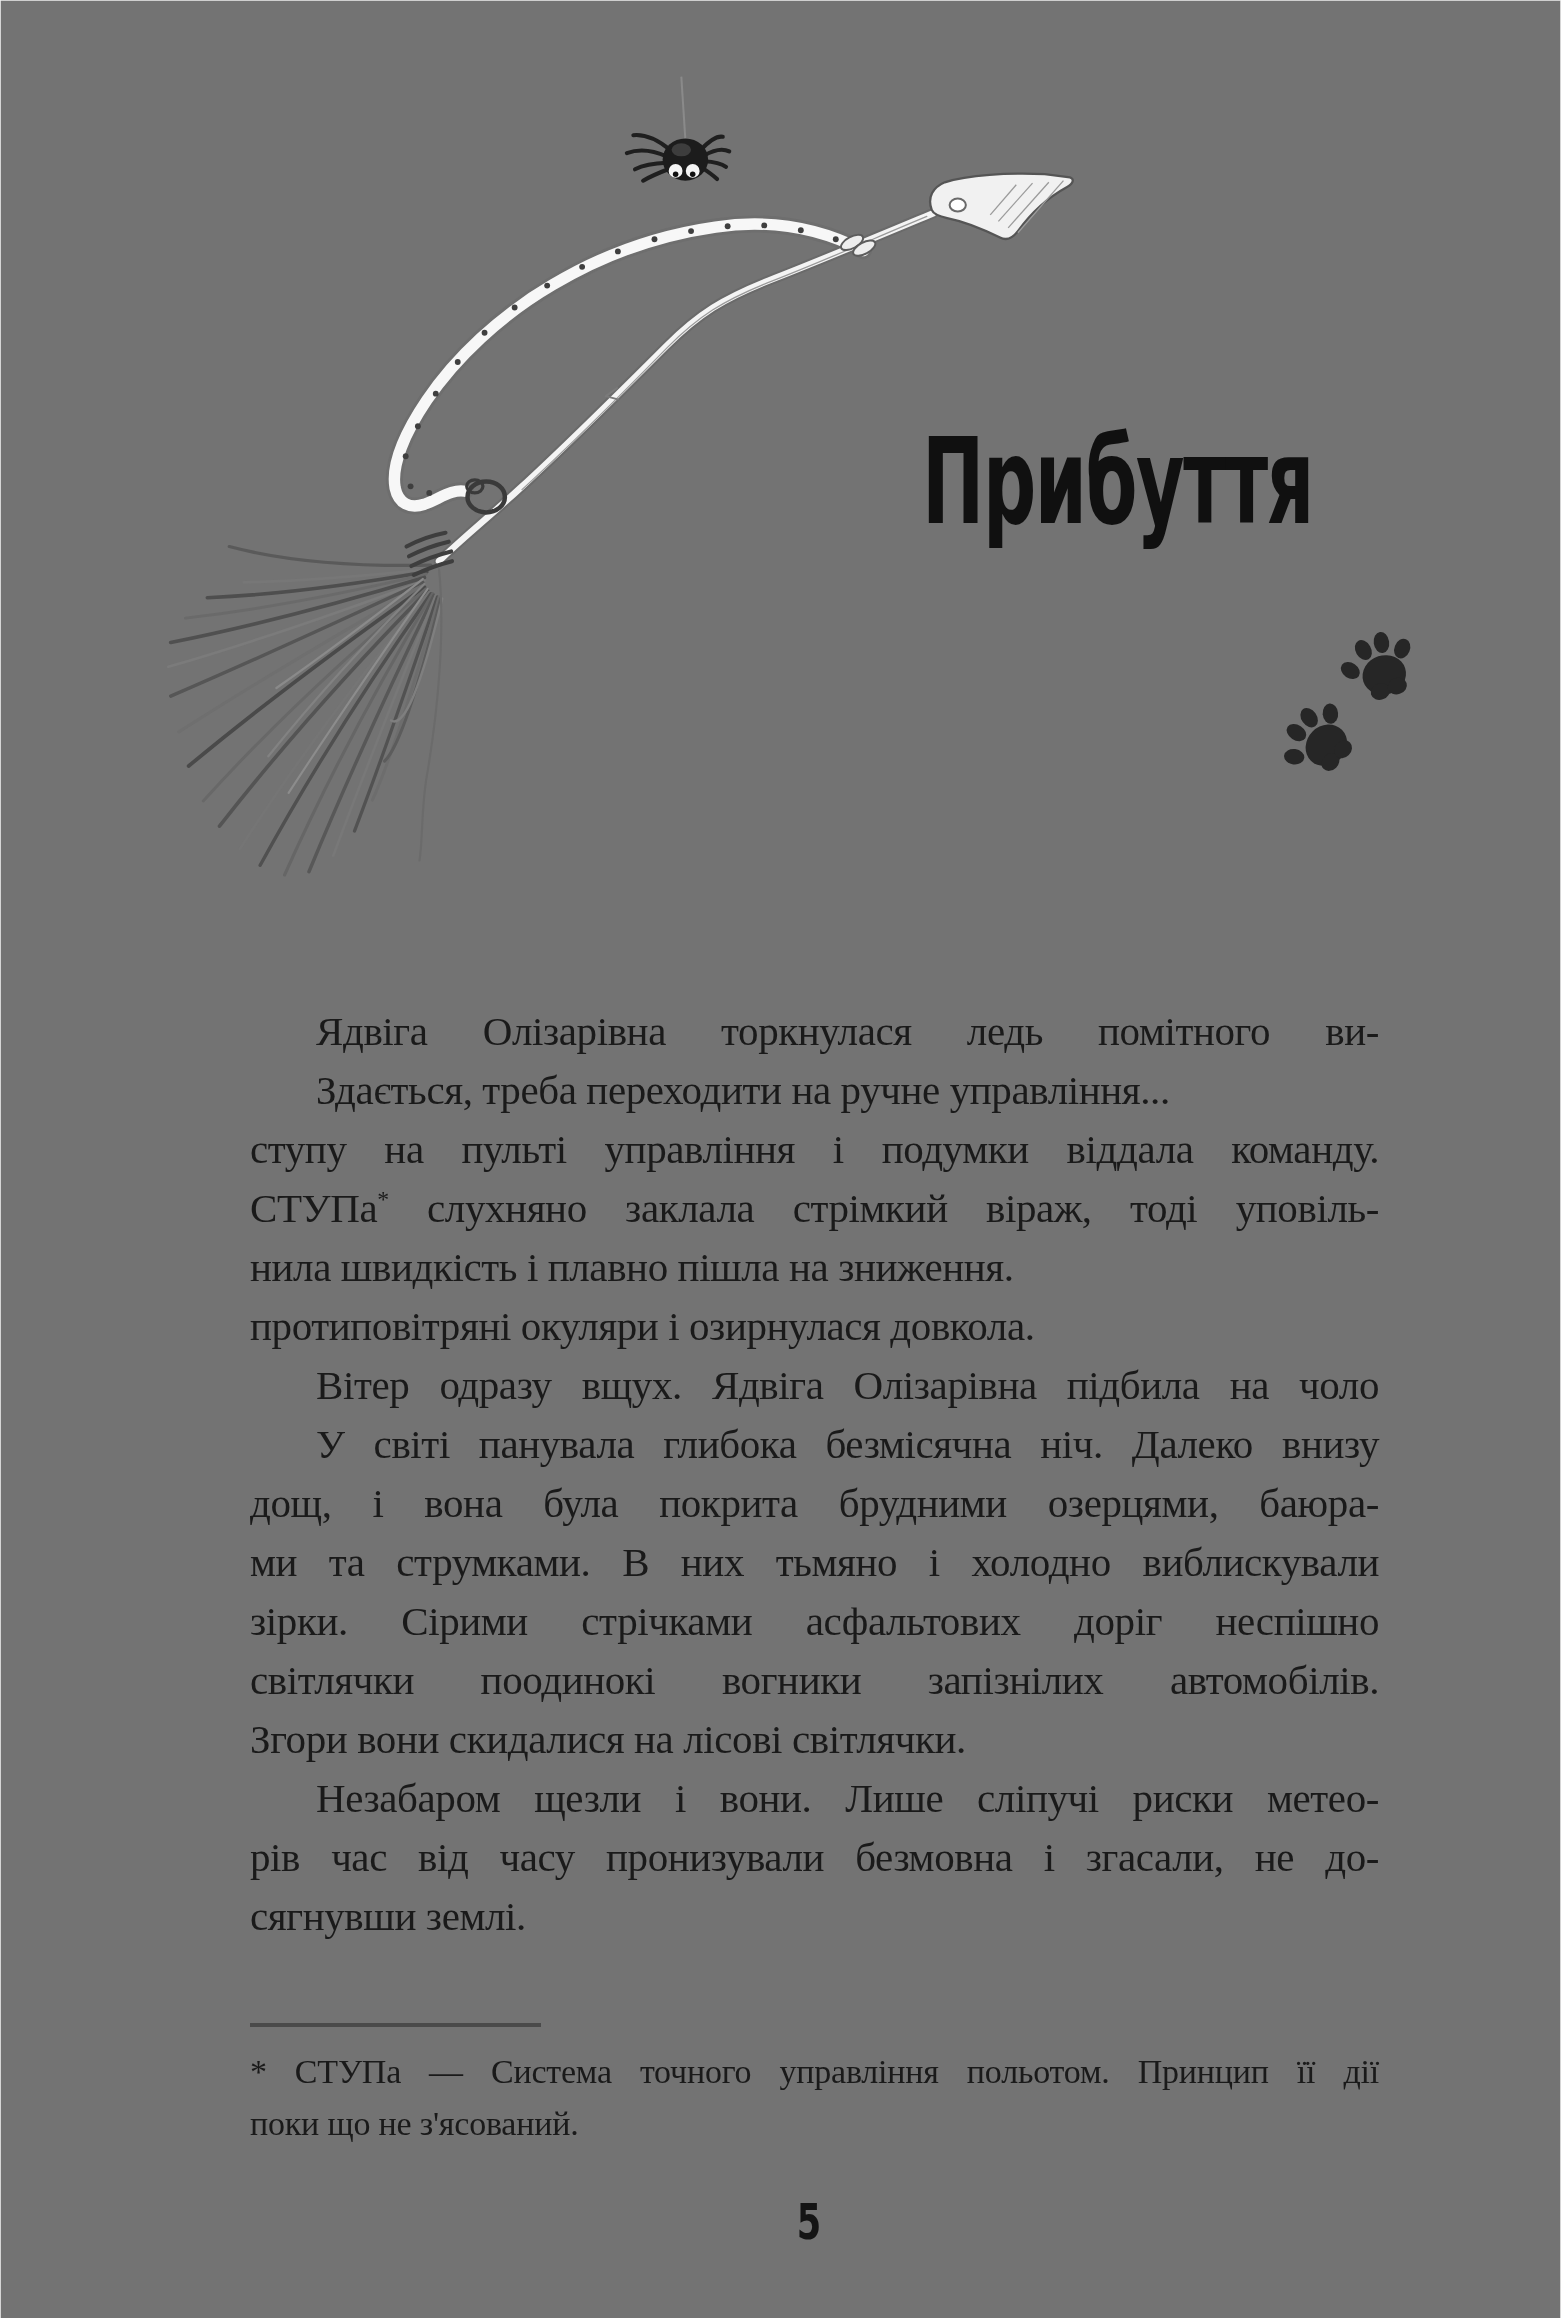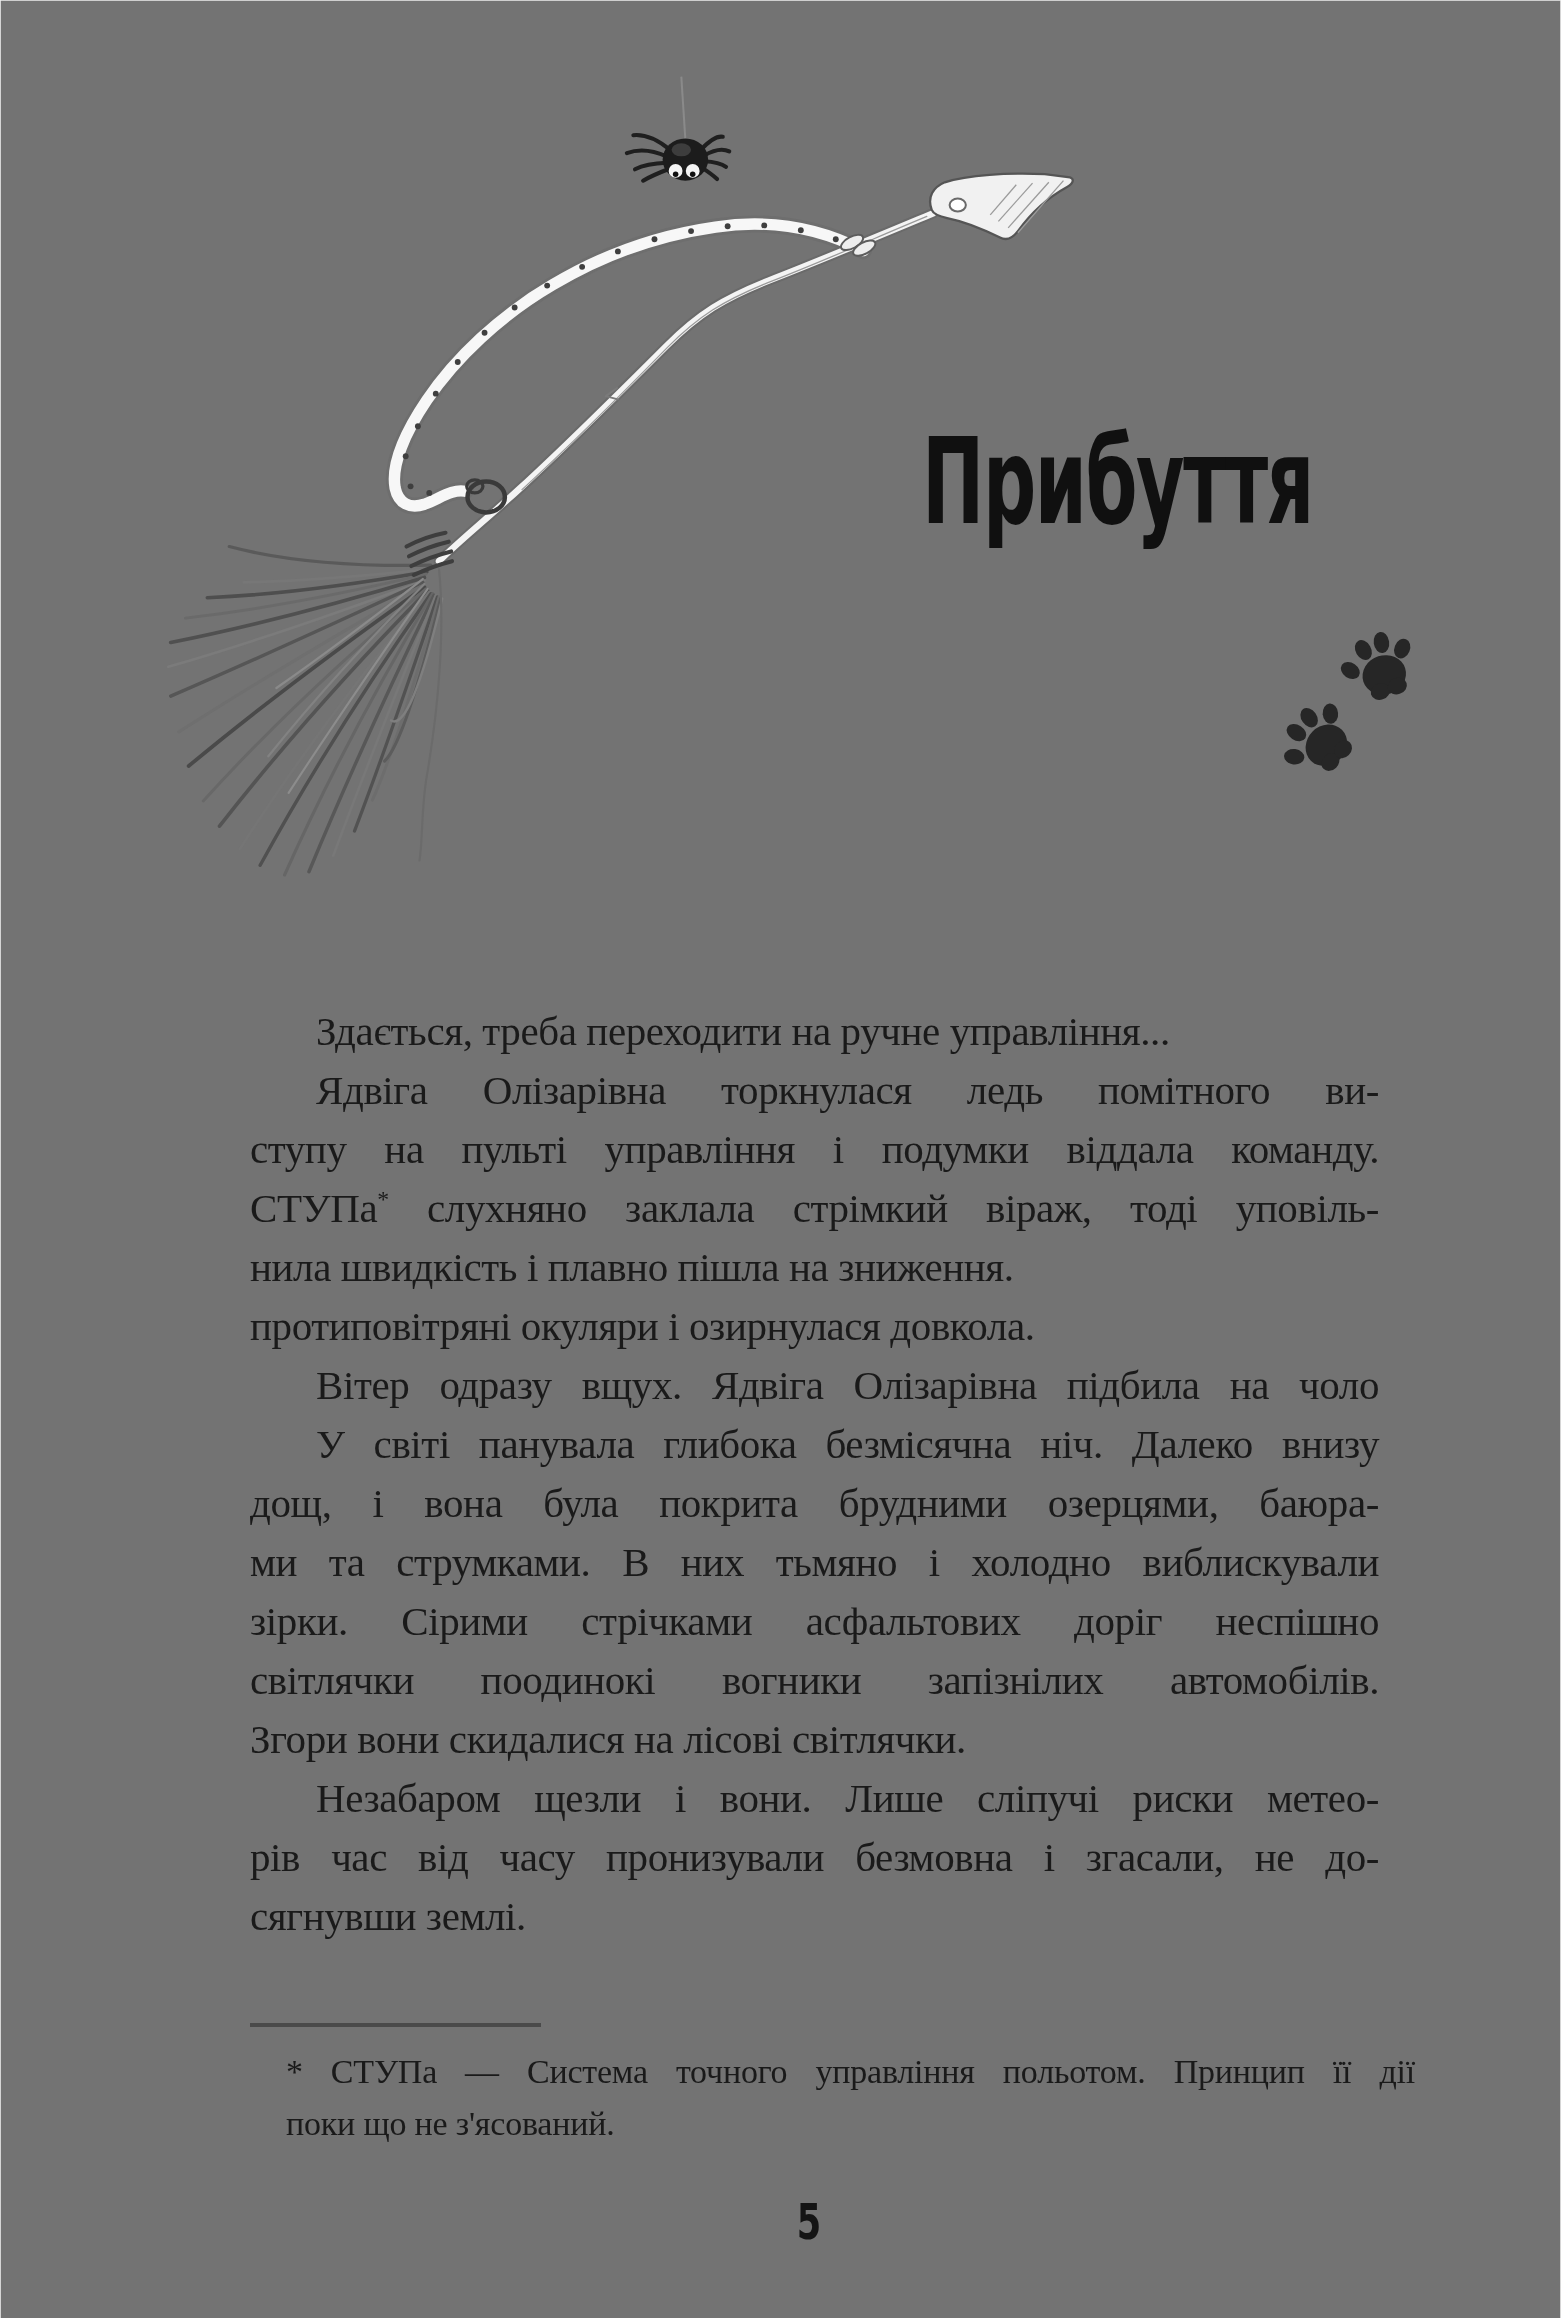--- a/index.html
+++ b/index.html
@@ -24,21 +24,21 @@
     font-size:41px; line-height:59px; height:59px;
     letter-spacing:-0.4px; text-align:left; overflow:visible; white-space:normal;
   }
   .line.indent { padding-left:66px; }
   .line.justify { text-align:justify; text-align-last:justify; }
   .line sup { font-size:58%; line-height:0; vertical-align:super; }
   .footnote-rule {
     position:absolute; left:250px; top:2023px; width:291px; height:4.1px;
     background:#4a4a4a;
   }
-  .footnote { position:absolute; left:250px; top:2046px; width:1129px;margin-left:36px; }
+  .footnote { position:absolute; left:250px; top:2046px; width:1129px; }
   .footnote .fn-line { font-size:34px; line-height:52px; height:52px; letter-spacing:-0.2px; }
   .footnote .fn-line.justify { text-align:justify; text-align-last:justify; }
   .page-number {
     position:absolute; left:760px; top:2194px; width:98px; text-align:center;
     font-family:"DejaVu Sans","Liberation Sans",sans-serif;
     font-weight:bold; font-size:37px; line-height:41px; color:#141414;
     transform:scale(0.95,1.35); transform-origin:center top;
   }
 </style>
 </head>
@@ -205,22 +205,22 @@
         <ellipse cx="-15" cy="-35" rx="9.5" ry="13" transform="rotate(-12 -15 -35)"></ellipse>
         <ellipse cx="9" cy="-37" rx="9.5" ry="13" transform="rotate(10 9 -37)"></ellipse>
         <ellipse cx="31" cy="-22" rx="9.5" ry="12.5" transform="rotate(40 31 -22)"></ellipse>
       </g>
     </g>
   </svg>
 
   <div class="chapter-title">Прибуття</div>
 
   <div class="body-text">
+      <div class="line indent justify">Ядвіга Олізарівна торкнулася ледь помітного ви-</div>
       <div class="line indent">Здається, треба переходити на ручне управління...</div>
-      <div class="line indent justify">Ядвіга Олізарівна торкнулася ледь помітного ви-</div>
       <div class="line justify">ступу на пульті управління і подумки віддала команду.</div>
       <div class="line justify">СТУПа<sup>*</sup> слухняно заклала стрімкий віраж, тоді уповіль-</div>
       <div class="line">нила швидкість і плавно пішла на зниження.</div>
       <div class="line">протиповітряні окуляри і озирнулася довкола.</div>
       <div class="line indent justify">Вітер одразу вщух. Ядвіга Олізарівна підбила на чоло</div>
       <div class="line indent justify">У світі панувала глибока безмісячна ніч. Далеко внизу</div>
       <div class="line justify">дощ, і вона була покрита брудними озерцями, баюра-</div>
       <div class="line justify">ми та струмками. В них тьмяно і холодно виблискували</div>
       <div class="line justify">зірки. Сірими стрічками асфальтових доріг неспішно</div>
       <div class="line justify">світлячки поодинокі вогники запізнілих автомобілів.</div>

